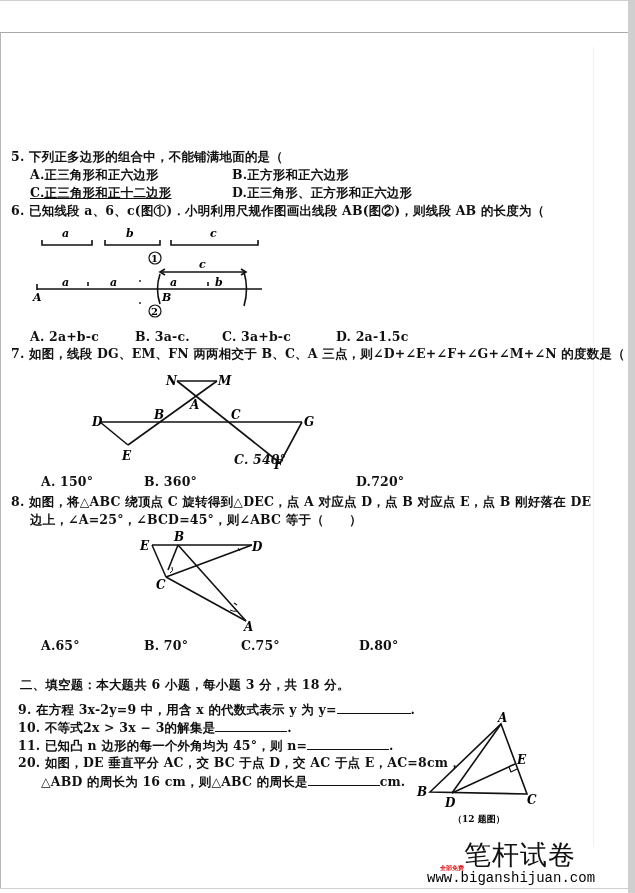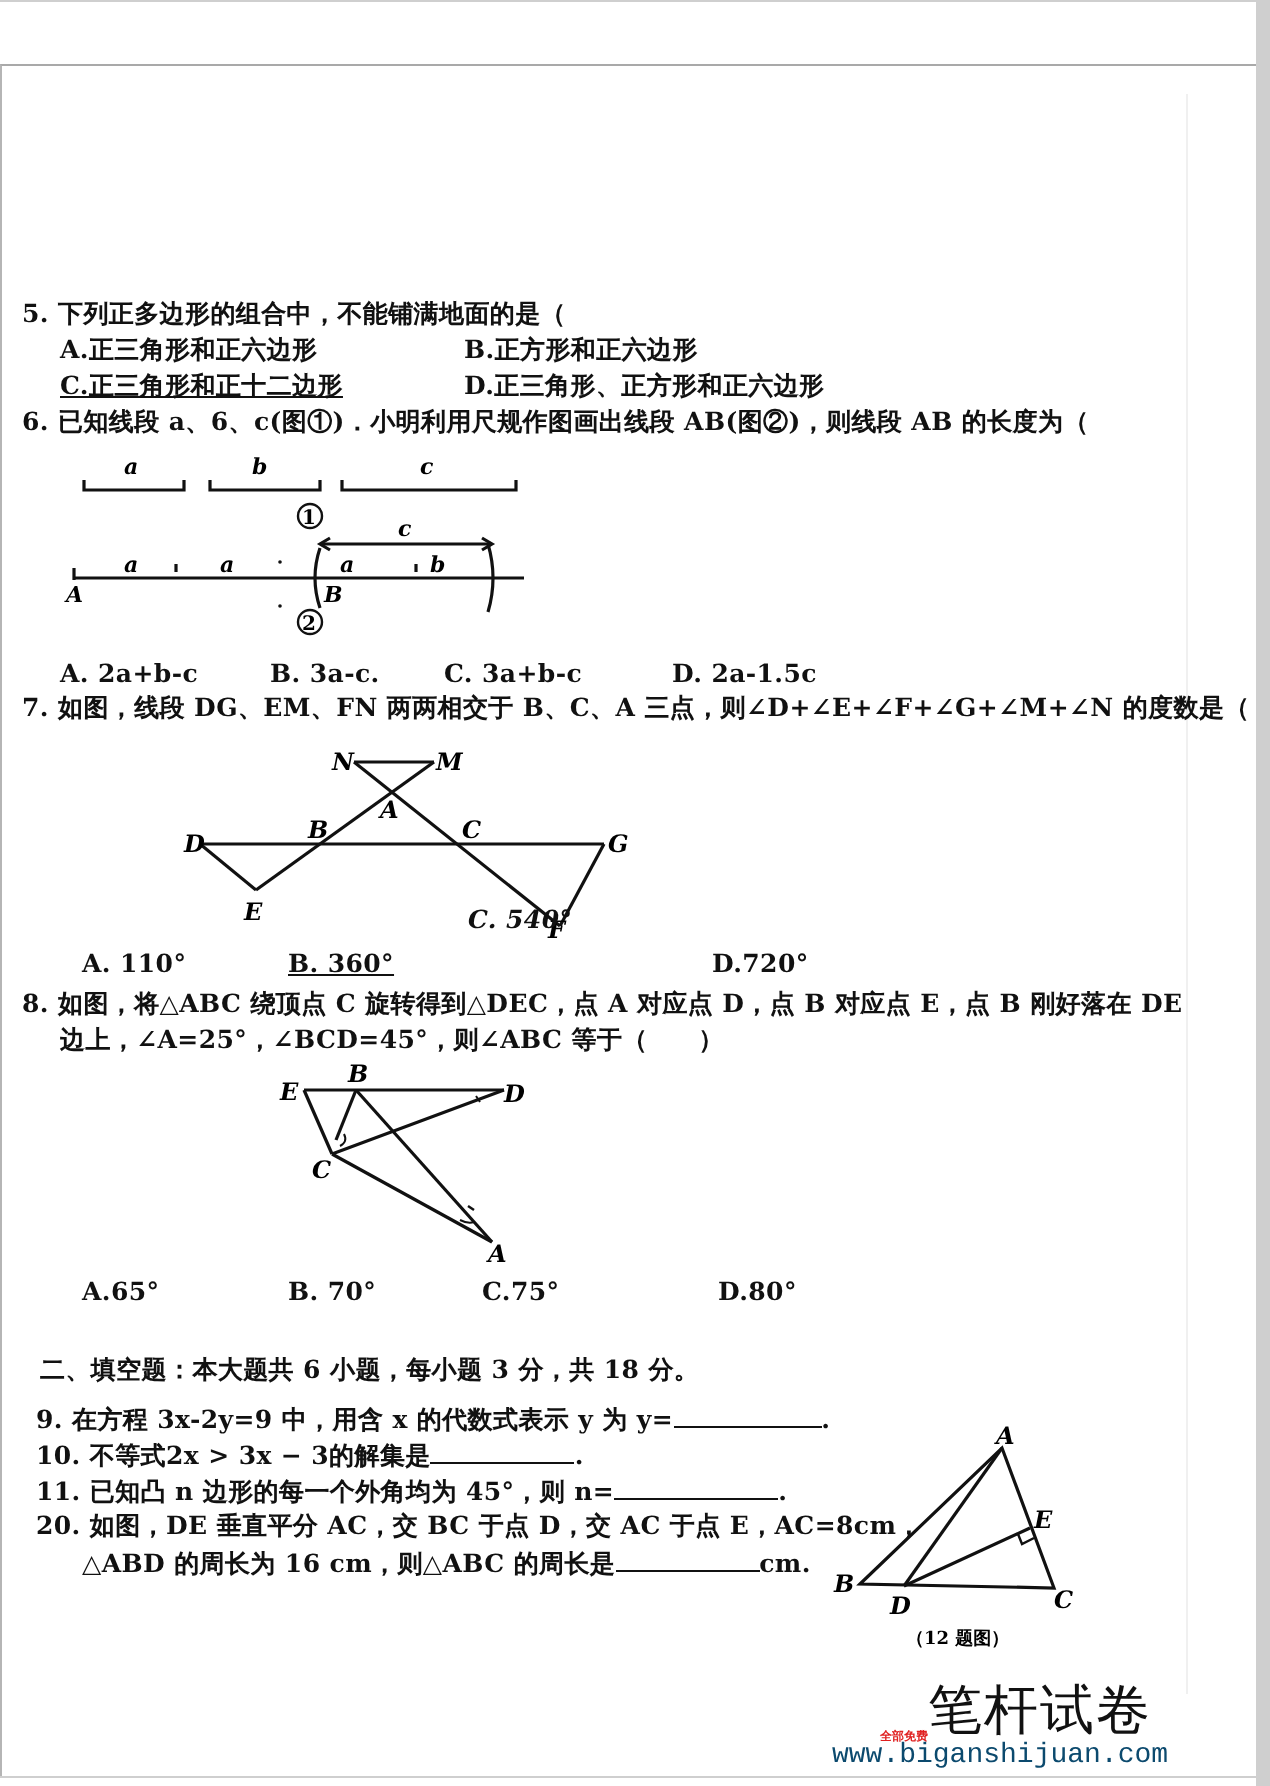--- a/index.html
+++ b/index.html
@@ -12,21 +12,21 @@
   .topbar { position:absolute; left:0; top:0; width:635px; height:32px; background:#fff; border-top:1px solid #cfcfcf; }
   .page { position:absolute; left:0; top:32px; width:628px; height:856px; background:#fff; border-top:1px solid #a9a9a9; border-left:1px solid #b5b5b5; box-sizing:border-box; }
   .scrollbar { position:absolute; right:0; top:0; width:7px; height:893px; background:#cfcfcf; }
   .bottom-edge { position:absolute; left:0; top:888px; width:628px; height:5px; background:#fff; border-top:1px solid #cfcfcf; }
   .faint-vline { position:absolute; left:593px; top:47px; width:1px; height:800px; background:#f0f0f0; }
   .t { position:absolute; font-size:12.5px; font-weight:bold; white-space:nowrap; line-height:16px; letter-spacing:0.2px; }
   .blank { display:inline-block; border-bottom:1px solid #111; height:12px; vertical-align:baseline; }
   svg text { font-family:"DejaVu Serif","Liberation Serif",serif; font-weight:bold; font-style:italic; }
   .wm-cn { position:absolute; left:464px; top:837px; font-family:Liberation Mono, monospace; font-size:27px; color:#111; letter-spacing:1px; }
   .wm-red { position:absolute; left:440px; top:864px; font-size:6px; color:#e02020; font-family:"DejaVu Sans",sans-serif; font-weight:bold; }
-  .wm-url { position:absolute; left:416px; top:870px; font-family:"Liberation Mono","DejaVu Sans Mono",monospace; font-size:14px; color:#0c4a6e; }
+  .wm-url { position:absolute; left:427px; top:870px; font-family:"Liberation Mono","DejaVu Sans Mono",monospace; font-size:14px; color:#000000; }
 </style>
 </head>
 <body>
 
 <div class="topbar"></div>
 <div class="page"></div>
 <div class="faint-vline"></div>
 <div class="scrollbar"></div>
 <div class="bottom-edge"></div>
 
@@ -94,22 +94,22 @@
   <text x="138" y="20" font-size="12">M</text>
   <text x="110" y="44" font-size="12">A</text>
   <text x="74" y="54" font-size="12">B</text>
   <text x="151" y="54" font-size="12">C</text>
   <text x="12" y="61" font-size="12">D</text>
   <text x="224" y="61" font-size="12">G</text>
   <text x="42" y="95" font-size="12">E</text>
   <text x="194" y="104" font-size="12">F</text>
 </svg>
 
-<div class="t" style="left:41px;top:474px;">A. 110°</div>
-<div class="t" style="left:144px;top:474px;text-decoration:underline;">B. 360°</div>
+<div class="t" style="left:41px;top:474px;">A. 150°</div>
+<div class="t" style="left:144px;top:474px;">B. 360°</div>
 <div class="t" style="left:234px;top:452px;font-style:italic;">C. 540°</div>
 <div class="t" style="left:356px;top:474px;">D.720°</div>
 
 <div class="t" style="left:11px;top:494px;">8. 如图，将△ABC 绕顶点 C 旋转得到△DEC，点 A 对应点 D，点 B 对应点 E，点 B 刚好落在 DE</div>
 <div class="t" style="left:30px;top:512px;">边上，∠A=25°，∠BCD=45°，则∠ABC 等于（　　）</div>
 
 <svg style="position:absolute;left:110px;top:525px;" width="170" height="110" viewBox="0 0 170 110">
   <g stroke="#111" stroke-width="1.6" fill="none">
     <path d="M42 20 L142 20"></path>
     <path d="M42 20 L56 52"></path>

